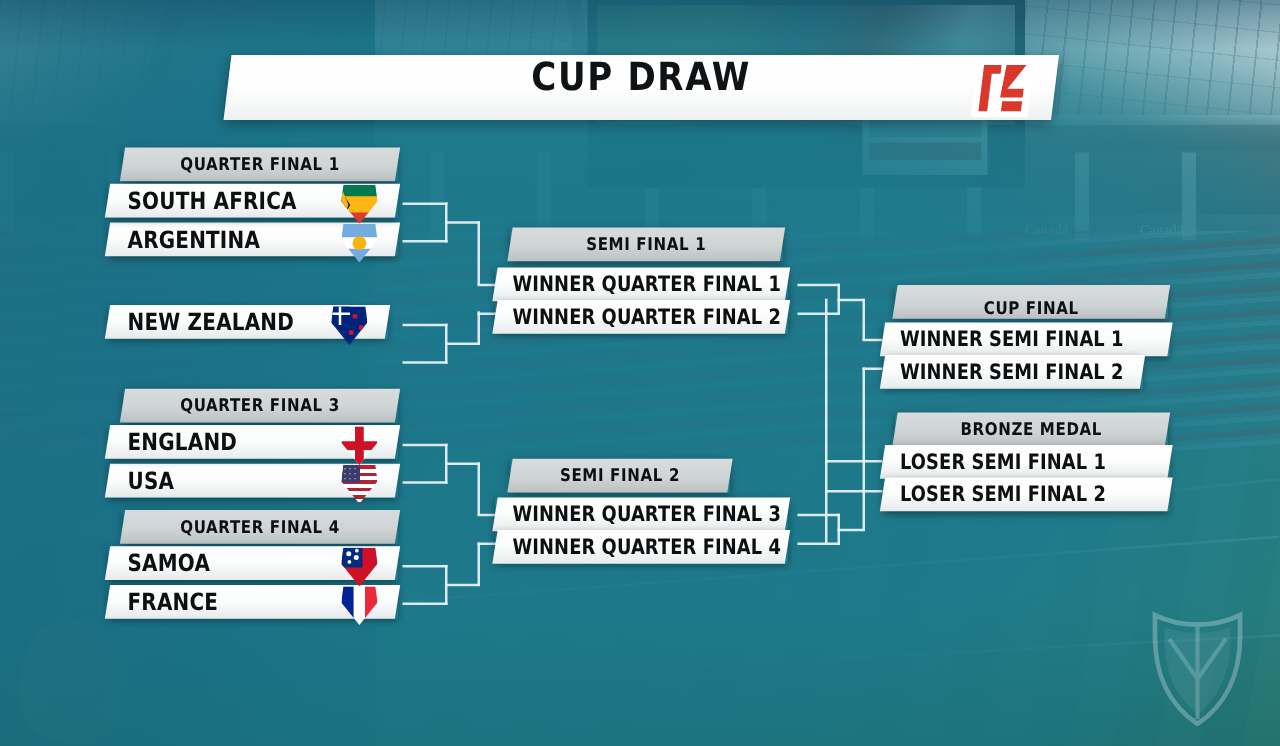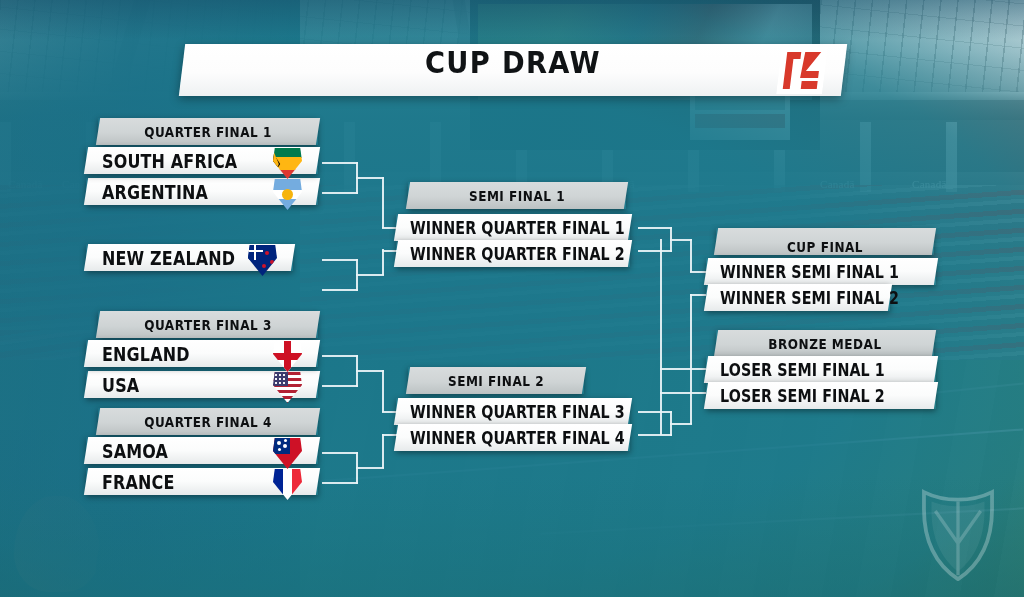--- a/index.html
+++ b/index.html
@@ -237,21 +237,21 @@
     <span class="flag">
       <i style="left:0;top:0;width:100%;height:33%;background:#007a4d"></i>
       <i style="left:0;top:33%;width:100%;height:34%;background:#ffffff"></i>
       <i style="left:0;top:67%;width:100%;height:33%;background:#de3831"></i>
       <i style="left:0;top:30%;width:100%;height:40%;background:#ffb612"></i>
       <i style="left:-6px;top:-4px;width:22px;height:40px;background:#000;clip-path:polygon(0 0,60% 50%,0 100%)"></i>
       <i style="left:0;top:0;width:14px;height:32px;background:#ffb612;clip-path:polygon(0 6%,42% 50%,0 94%)"></i>
     </span>
   </div>
 
-  <div class="bar team" style="left:86px;top:244px;width:207px;">
+  <div class="bar team" style="left:86px;top:244px;width:224px;">
     <div class="skew"></div>
       <span class="label">NEW ZEALAND</span>
     <span class="flag">
       <i style="left:0;top:0;width:100%;height:100%;background:#00247d"></i>
       <i style="left:0;top:0;width:15px;height:15px;background:#00247d"></i>
       <i style="left:0;top:5px;width:15px;height:2px;background:#fff"></i>
       <i style="left:6px;top:0;width:2px;height:15px;background:#fff"></i>
       <i style="left:17px;top:6px;width:4px;height:4px;border-radius:50%;background:#cc142b"></i>
       <i style="left:22px;top:15px;width:4px;height:4px;border-radius:50%;background:#cc142b"></i>
       <i style="left:14px;top:19px;width:4px;height:4px;border-radius:50%;background:#cc142b"></i>
@@ -335,21 +335,21 @@
   </div>
 
   <div class="bar header" style="left:716px;top:228px;width:218px;align-items:flex-end;">
     <div class="skew"></div>
       <span class="label">CUP FINAL</span>
   </div>
   <div class="bar team slot" style="left:706px;top:258px;width:230px;">
     <div class="skew"></div>
       <span class="label">WINNER SEMI FINAL 1</span>
   </div>
-  <div class="bar team slot" style="left:706px;top:284px;width:184px;">
+  <div class="bar team slot" style="left:706px;top:284px;width:208px;">
     <div class="skew"></div>
       <span class="label">WINNER SEMI FINAL 2</span>
   </div>
 
   <div class="bar header" style="left:716px;top:330px;width:218px;">
     <div class="skew"></div>
       <span class="label">BRONZE MEDAL</span>
   </div>
   <div class="bar team slot" style="left:706px;top:356px;width:230px;">
     <div class="skew"></div>

